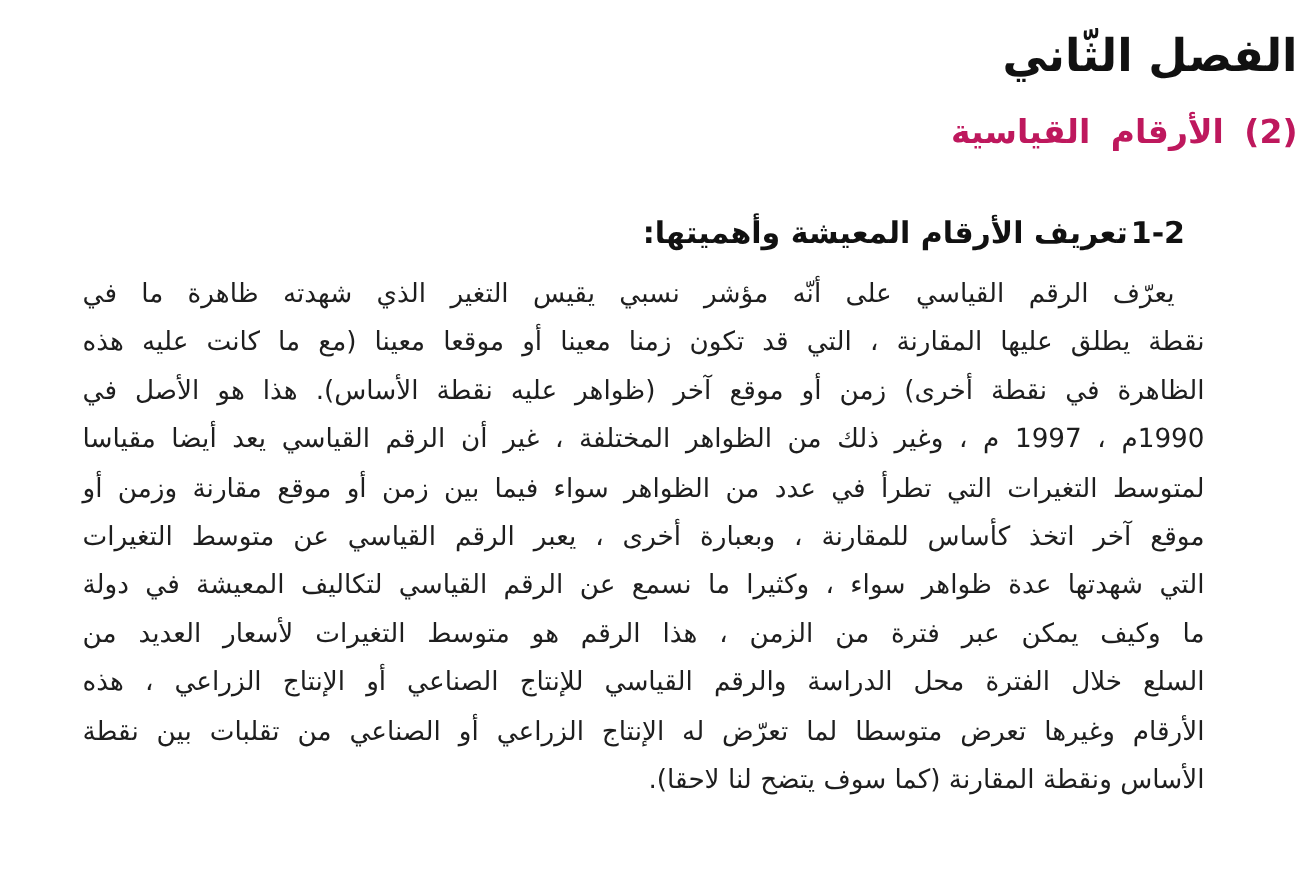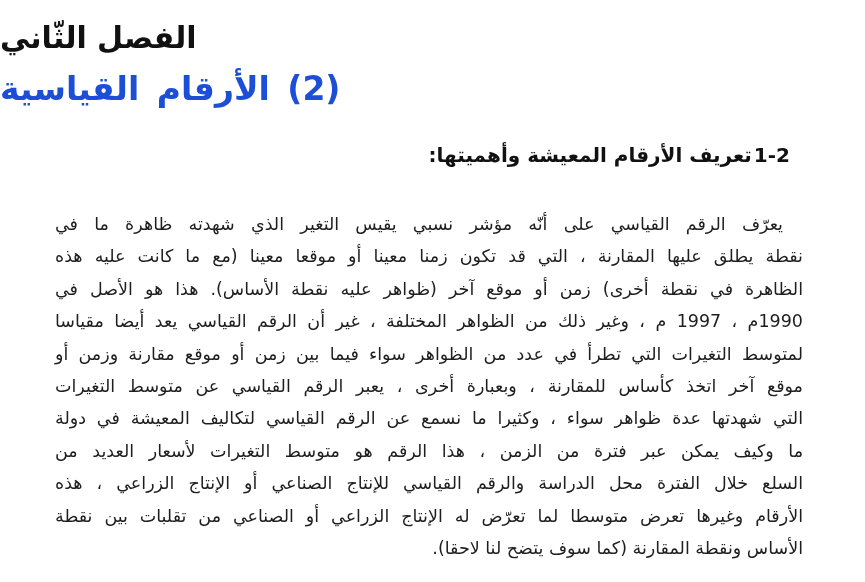--- a/index.html
+++ b/index.html
@@ -20,34 +20,34 @@
       position: absolute;
       left: 0; top: 0;
       width: 865px;
       height: 582px;
       box-sizing: border-box;
     }
     .chapter-title {
       position: absolute;
       top: 18px;
       left: 0; right: 0;
-      text-align: left;
+      text-align: right;
       font-size: 30px;
       font-weight: bold;
       color: #111;
       line-height: 40px;
     }
     .section-title {
       position: absolute;
       top: 72px;
       left: 0; right: 0;
-      text-align: left;
-      font-size: 33px;
+      text-align: right;
+      font-size: 22px;
       font-weight: bold;
-      color: #1d4ed8;
+      color: #be185d;
       line-height: 34px;
       word-spacing: 6px;
     }
     .subsection-heading {
       position: absolute;
       top: 140px;
       right: 75px;
       font-size: 20px;
       font-weight: bold;
       color: #111;
@@ -70,21 +70,20 @@
     .line {
       display: block;
       text-align: justify;
       text-align-last: justify;
       white-space: nowrap;
       height: 32.4px;
       overflow: visible;
     }
     .line.first {
       padding-right: 20px;
-      margin-top: 28px;
     }
     .line.last {
       text-align-last: right;
     }
   </style>
 </head>
 <body>
 
 <div class="page">
 

